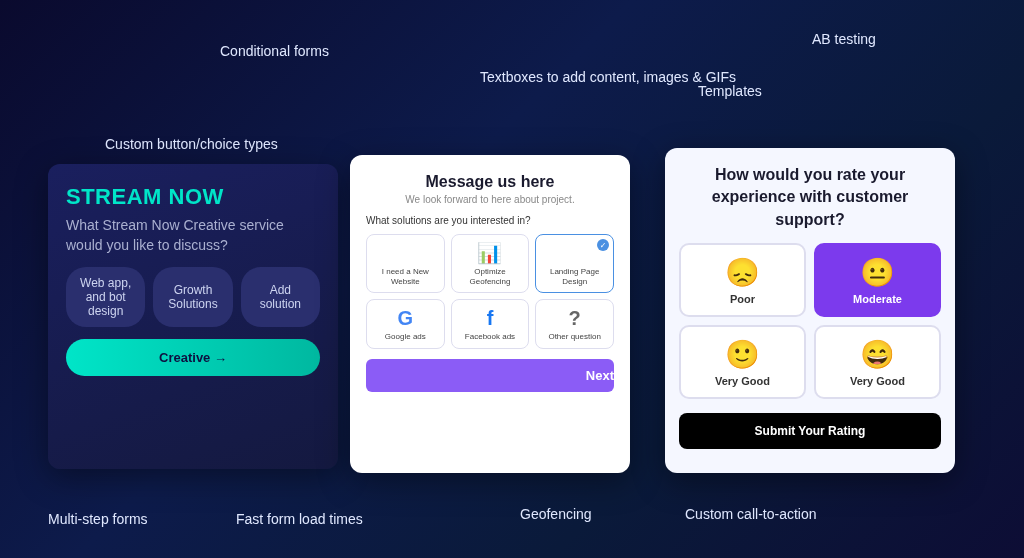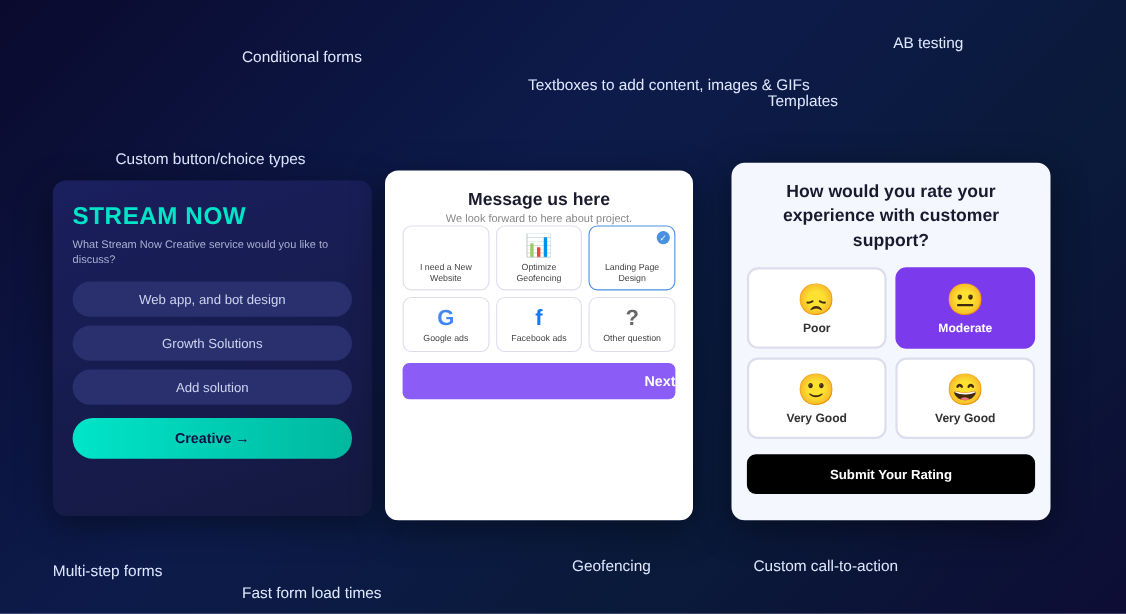--- a/index.html
+++ b/index.html
@@ -45,29 +45,29 @@
     .card1-title {
       font-size: 22px;
       font-weight: 900;
       color: #fff;
       letter-spacing: 0.5px;
     }
     .card1-title span {
       color: #00e5c8;
     }
     .card1-subtitle {
-      font-size: 10px;
+      font-size: 14px;
       color: #aab0d0;
       margin-top: 6px;
       line-height: 1.4;
     }
     .card1-options {
       padding: 0 18px;
       display: flex;
-      flex-direction: column;
+      flex-direction: row;
       gap: 8px;
     }
     .option-btn {
       background: #2a2f6e;
       border: none;
       border-radius: 20px;
       color: #cdd4f0;
       padding: 9px 14px;
       font-size: 12px;
       text-align: center;
@@ -251,21 +251,21 @@
 <div class="label" style="left:105px; top:135px;">Custom button/choice types</div>
 <div class="label" style="left:220px; top:42px;">Conditional forms</div>
 <div class="label" style="left:480px; top:68px; line-height:1.4;">Textboxes to add
 content, images &amp;
 GIFs</div>
 <div class="label" style="left:698px; top:82px;">Templates</div>
 <div class="label" style="left:812px; top:30px;">AB testing</div>
 <div class="label" style="left:760px; top:148px; line-height:1.4;">Icon library/upload
 images</div>
 <div class="label" style="left:48px; top:510px;">Multi-step forms</div>
-<div class="label" style="left:220px; top:510px;margin-top:20px;">Fast form load times</div>
+<div class="label" style="left:236px; top:510px;">Fast form load times</div>
 <div class="label" style="left:520px; top:505px;">Geofencing</div>
 <div class="label" style="left:685px; top:505px;">Custom call-to-action</div>
 
 <div class="card card1">
   <div class="card1-header">
     <div class="card1-title">
       <span>STREAM</span>
       <span style="color:#00e5c8;">NOW</span>
     </div>
     <div class="card1-subtitle">What Stream Now Creative service would you like to discuss?</div>
@@ -276,20 +276,21 @@
     <button class="option-btn">Add solution</button>
   </div>
   <div class="card1-footer">
     <button class="continue-btn">Creative →</button>
   </div>
 </div>
 
 <div class="card card2">
   <div class="card2-title">Message us here</div>
   <div class="card2-sub">We look forward to here about project.</div>
+  <div class="card2-question">What solutions are you interested in?</div>
   <div class="solutions-grid">
 
     <div class="sol-item">
       <span class="sol-icon">🖥</span>
       <span class="sol-label">I need a New Website</span>
     </div>
 
     <div class="sol-item">
       <span class="sol-icon">📊</span>
       <span class="sol-label">Optimize Geofencing</span>

